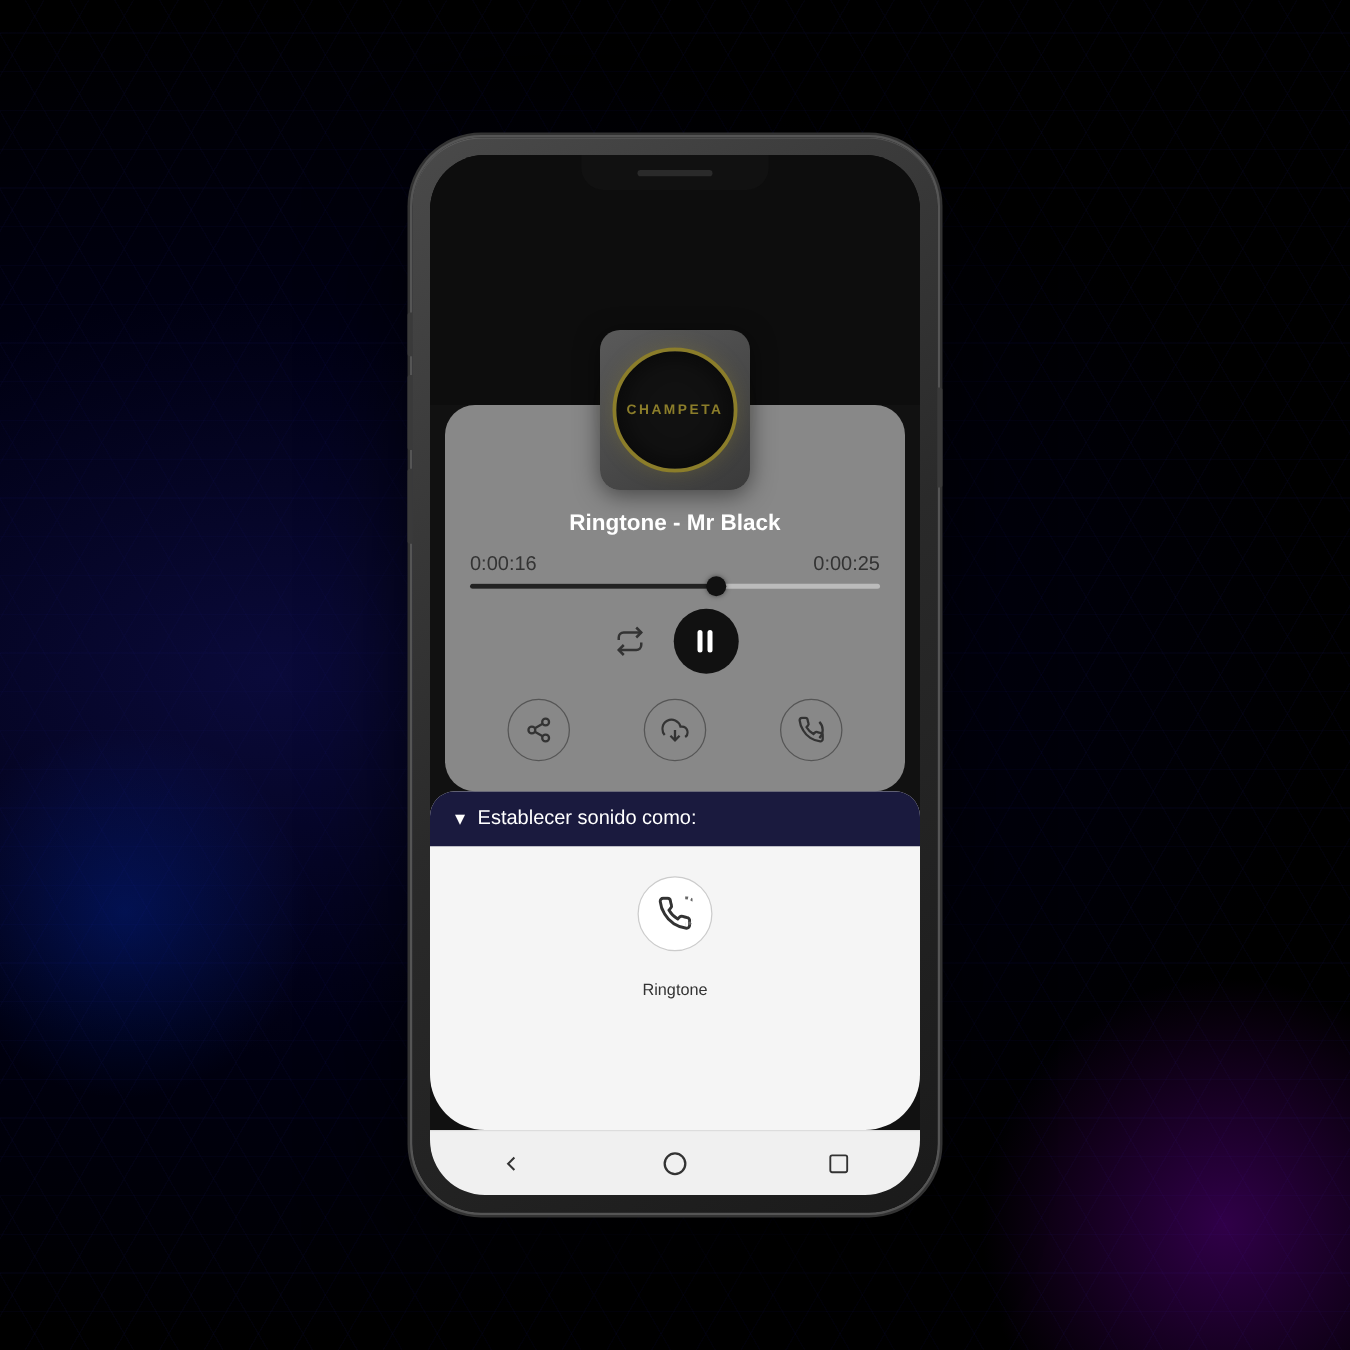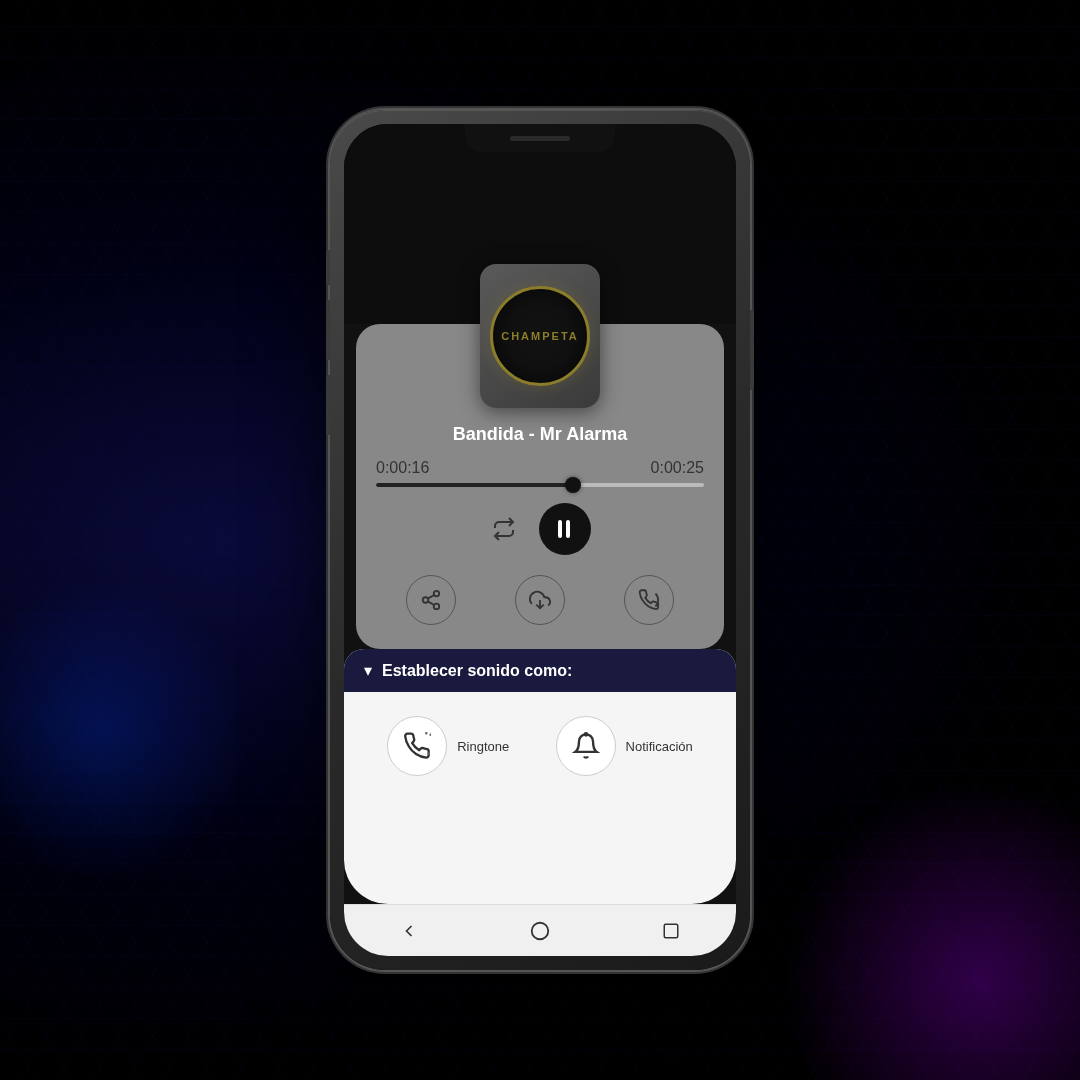--- a/index.html
+++ b/index.html
@@ -159,21 +159,21 @@
     
     .album-art-wrapper {
       display: flex;
       justify-content: center;
       margin-top: -60px;
       margin-bottom: 16px;
     }
 
     .album-art-bg {
       width: 120px;
-      height: 144px;
+      height: 128px;
       background: linear-gradient(145deg, #5a5a5a, #3a3a3a);
       border-radius: 16px;
       display: flex;
       align-items: center;
       justify-content: center;
       box-shadow: 0 4px 20px rgba(0,0,0,0.5);
     }
 
     .album-circle {
       width: 100px;
@@ -331,35 +331,35 @@
     }
 
     .chevron-down {
       color: #fff;
       font-size: 16px;
     }
 
     .establish-text {
       color: #fff;
       font-size: 16px;
-      font-weight: 700;
+      font-weight: 400;
     }
 
     .sound-options {
       display: flex;
       justify-content: space-around;
       align-items: center;
       padding: 24px 20px 16px;
     }
 
     .sound-option {
       display: flex;
-      flex-direction: row;
-      align-items: center;
-      gap: 10px;
+      flex-direction: column;
+      align-items: center;
+      gap: 23px;
       cursor: pointer;
     }
 
     .sound-option-icon {
       width: 60px;
       height: 60px;
       border-radius: 50%;
       border: 1.5px solid #ccc;
       display: flex;
       align-items: center;
@@ -468,21 +468,21 @@
         <div class="player-card">
 
           <div class="album-art-wrapper">
             <div class="album-art-bg">
               <div class="album-circle">
                 <span class="album-text">CHAMPETA</span>
               </div>
             </div>
           </div>
 
-          <div class="song-title">Bandida - Mr Alarma</div>
+          <div class="song-title">Ringtone - Mr Black</div>
 
           <div class="progress-row">
             <span>0:00:16</span>
             <span>0:00:25</span>
           </div>
           <div class="progress-bar-container">
             <div class="progress-bar-fill">
               <div class="progress-thumb"></div>
             </div>
           </div>
@@ -544,30 +544,20 @@
             <div class="sound-option">
               <div class="sound-option-icon">
                 <svg viewBox="0 0 24 24" fill="none" stroke="#333" stroke-width="2">
                   <path d="M22 16.92v3a2 2 0 0 1-2.18 2 19.79 19.79 0 0 1-8.63-3.07A19.5 19.5 0 0 1 4.9 12.18 19.79 19.79 0 0 1 1.87 3.59 2 2 0 0 1 3.84 1.4h3a2 2 0 0 1 2 1.72c.127.96.361 1.903.7 2.81a2 2 0 0 1-.45 2.11L7.91 9.56a16 16 0 0 0 6 6l1.27-1.27a2 2 0 0 1 2.11-.45c.907.339 1.85.573 2.81.7A2 2 0 0 1 22 16.92z"></path>
                   <path d="M19 1a9 9 0 0 1 0 18" stroke="#666" stroke-dasharray="2 2"></path>
                 </svg>
               </div>
               <span class="sound-option-label">Ringtone</span>
             </div>
 
-            <div class="sound-option">
-              <div class="sound-option-icon">
-                <svg viewBox="0 0 24 24" fill="none" stroke="#333" stroke-width="2">
-                  <path d="M18 8A6 6 0 0 0 6 8c0 7-3 9-3 9h18s-3-2-3-9"></path>
-                  <path d="M13.73 21a2 2 0 0 1-3.46 0"></path>
-                  <circle cx="12" cy="2" r="1" fill="#333"></circle>
-                </svg>
-              </div>
-              <span class="sound-option-label">Notificación</span>
-            </div>
 
           </div>
         </div>
 
         <div class="nav-bar">
           <div class="nav-btn">
             <svg width="20" height="20" viewBox="0 0 24 24" fill="none" stroke="#333" stroke-width="2">
               <polyline points="15 18 9 12 15 6"></polyline>
             </svg>
           </div>

